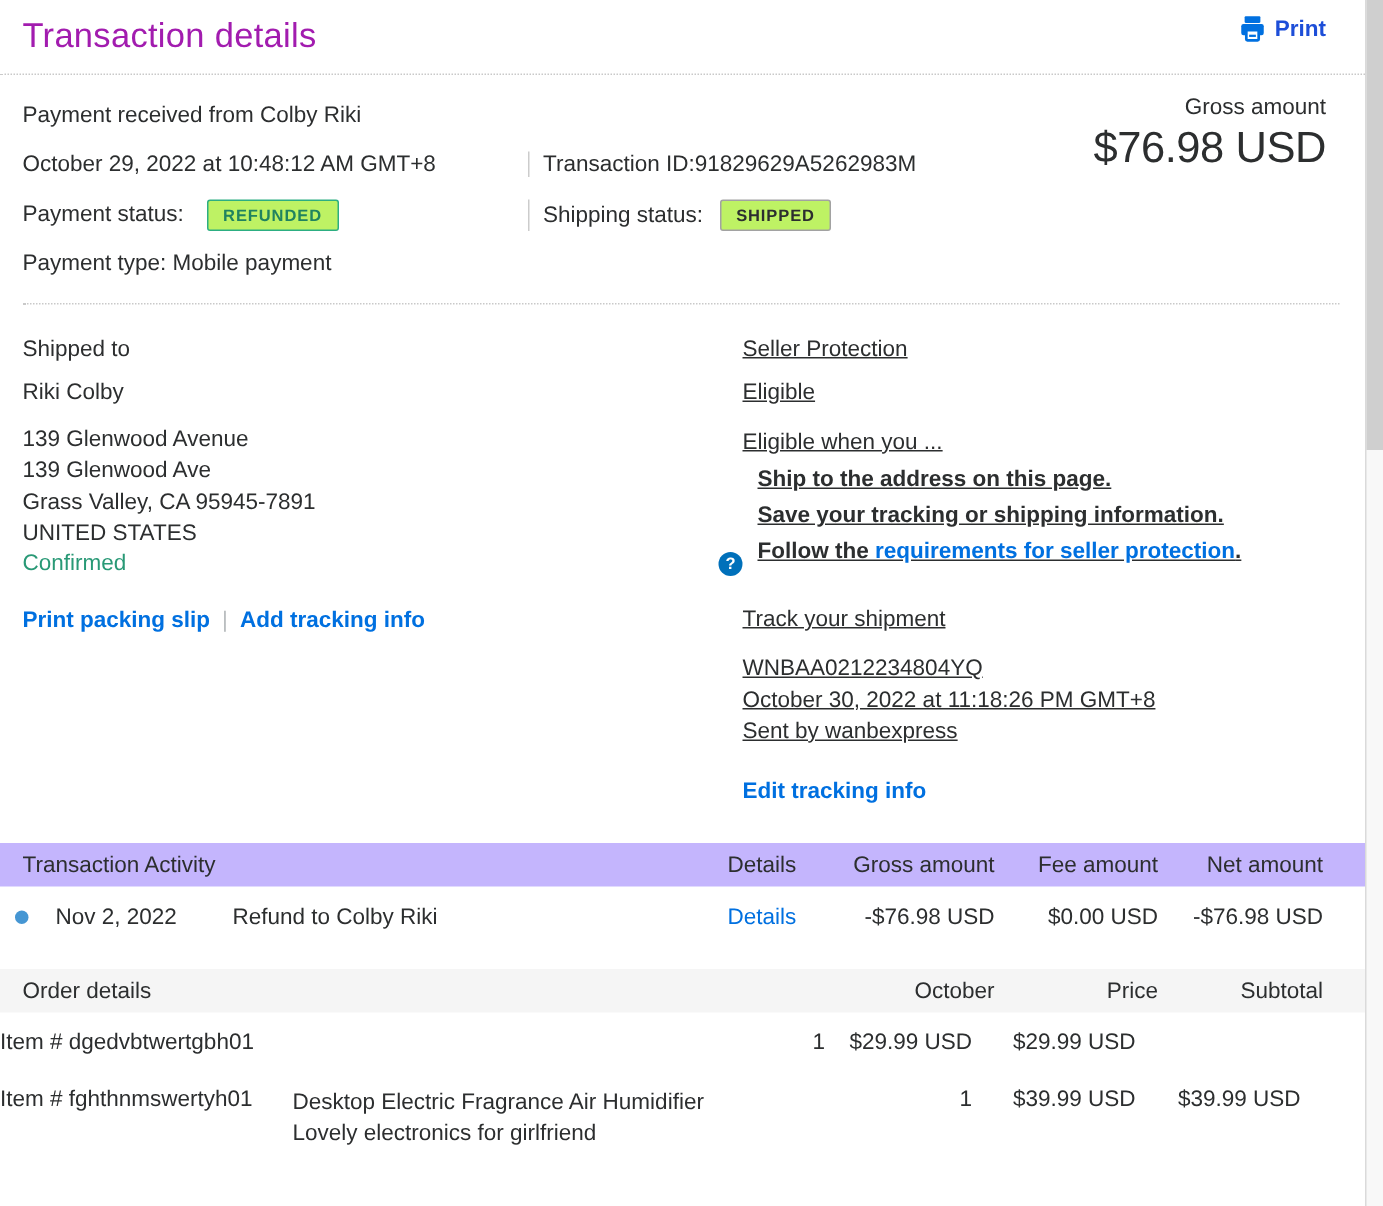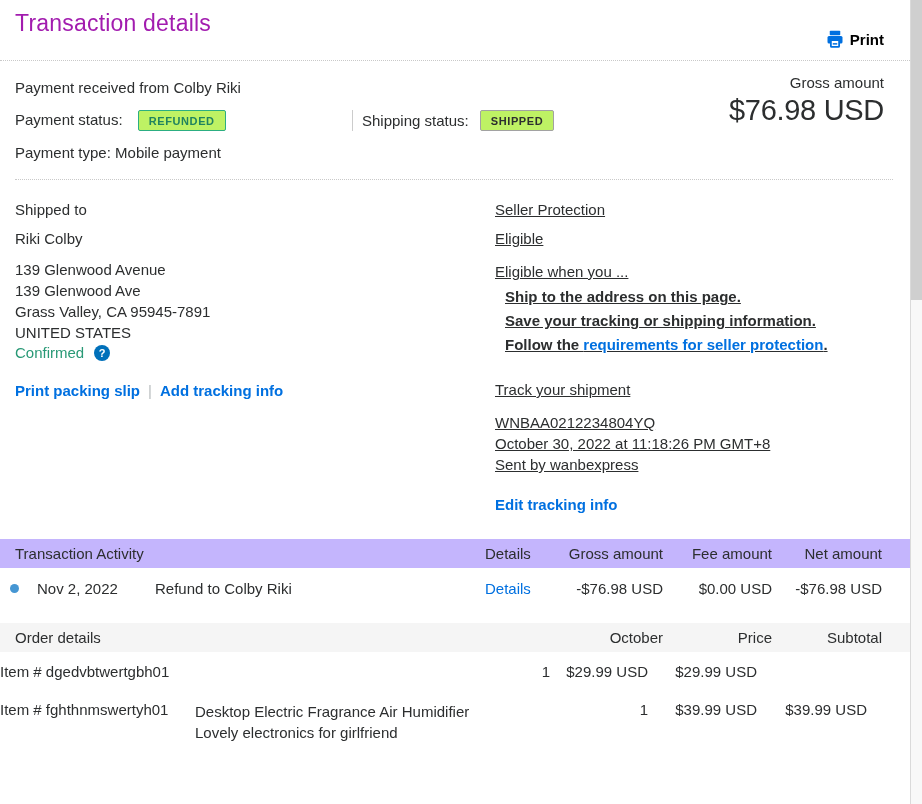--- a/index.html
+++ b/index.html
@@ -5,22 +5,22 @@
   * { margin:0; padding:0; box-sizing:border-box; }
   html,body { width:922px; height:804px; overflow:hidden; background:#fff;
               font-family:"Liberation Sans", sans-serif; color:#2c2e2f; }
   .content { width:910px; position:relative; }
 
   
   .page-header { display:flex; justify-content:space-between; align-items:flex-start;
                  padding:10px 26px 12px 15px; }
   .page-title { font-size:23px; font-weight:400; color:#a21caf; letter-spacing:.2px; }
   .print-btn { display:flex; align-items:center; gap:6px; background:none; border:none;
-               color:#000000; font-size:15px; font-weight:700; cursor:pointer;
-               font-family:"Liberation Sans", sans-serif; margin-top:20px; }
+               color:#1d4ed8; font-size:15px; font-weight:700; cursor:pointer;
+               font-family:"Liberation Sans", sans-serif; margin-top:0; }
   .dotted { border:none; border-top:1px dotted #c9c9c9; height:0; }
   .dotted.inset { margin:0 17px 0 15px; }
 
   
   .payment { position:relative; padding:16px 26px 14px 15px; }
   .pay-row { font-size:15px; line-height:21px; margin-bottom:10px; }
   .pay-grid { display:grid; grid-template-columns:337px 1fr; align-items:center; margin-bottom:10px;
               font-size:15px; min-height:24px; }
   .sep-cell { display:inline-flex; align-items:center; border-left:1px solid #ccc; padding-left:9px; }
   .badge { display:inline-block; font-size:11px; font-weight:700; letter-spacing:.6px;
@@ -31,21 +31,21 @@
   .gross-label { font-size:15px; }
   .gross-amount { font-size:29px; margin-top:3px; letter-spacing:-.3px;margin-left:15px; }
 
   
   .cols { display:flex; padding:0 26px 0 15px; }
   .col-left { width:480px; }
   .col-right { flex:1;text-decoration:underline; }
   .sec-heading { font-size:15px; margin-top:21px; }
   .name { font-size:15px; margin-top:12px; }
   .addr { font-size:15px; line-height:21px; margin-top:12px; }
-  .confirmed-row { display:flex; align-items:center; gap:10px; margin-top:1px; }
+  .confirmed-row { display:flex; align-items:center; gap:10px; margin-top:1px;justify-content:space-between; }
   .confirmed { color:#299976; font-size:15px; }
   .help { width:16px; height:16px; border-radius:50%; background:#0070ba; color:#fff;
           font-size:11px; font-weight:700; display:inline-flex; align-items:center;
           justify-content:center; cursor:pointer; }
   .links-row { margin-top:21px; font-size:15px; font-weight:700; }
   a.blue { color:#0070e0; text-decoration:none; cursor:pointer; }
   .link-sep { color:#b9bdbf; font-weight:400; margin:0 8px; }
   .sp-status { font-size:15px; margin-top:12px; }
   .sp-intro { font-size:15px; margin-top:16px; }
   .sp-cond { font-size:15px; font-weight:700; line-height:24px; margin-top:5px; padding-left:10px; }
@@ -92,20 +92,29 @@
         </svg>
       </span>
       <span>Print</span>
     </button>
   </div>
   <hr class="dotted">
 
   <div class="payment">
     <div class="pay-row">Payment received from Colby Riki</div>
 
+    <div class="pay-grid">
+      <div>October 29, 2022 at 10:48:12 AM GMT+8</div>
+      <div>
+        <span class="sep-cell">
+            <span>Transaction ID: </span>
+            <span>91829629A5262983M</span>
+          </span>
+      </div>
+    </div>
 
     <div class="pay-grid">
       <div>
         <span>Payment status:</span>
         <span class="badge green">REFUNDED</span>
       </div>
       <div>
         <span class="sep-cell">
           <span>Shipping status:</span>
           <span class="badge gray">SHIPPED</span>

